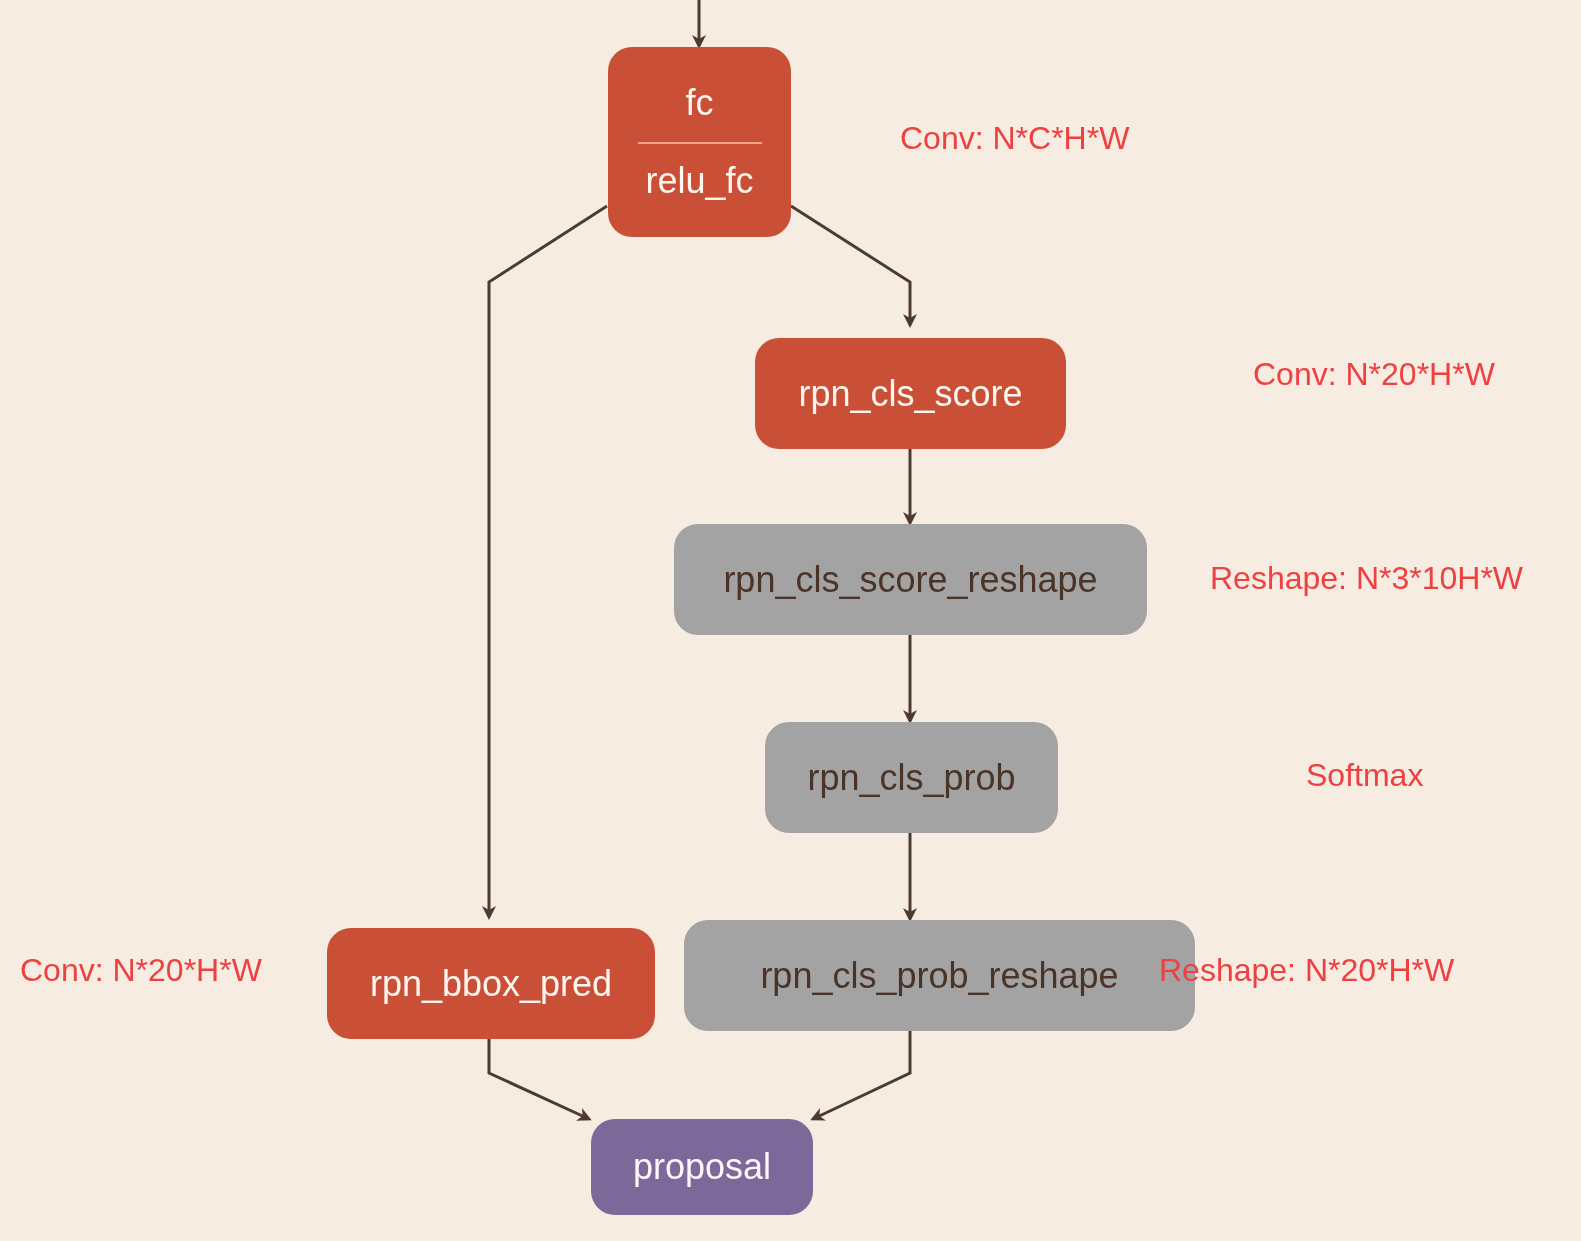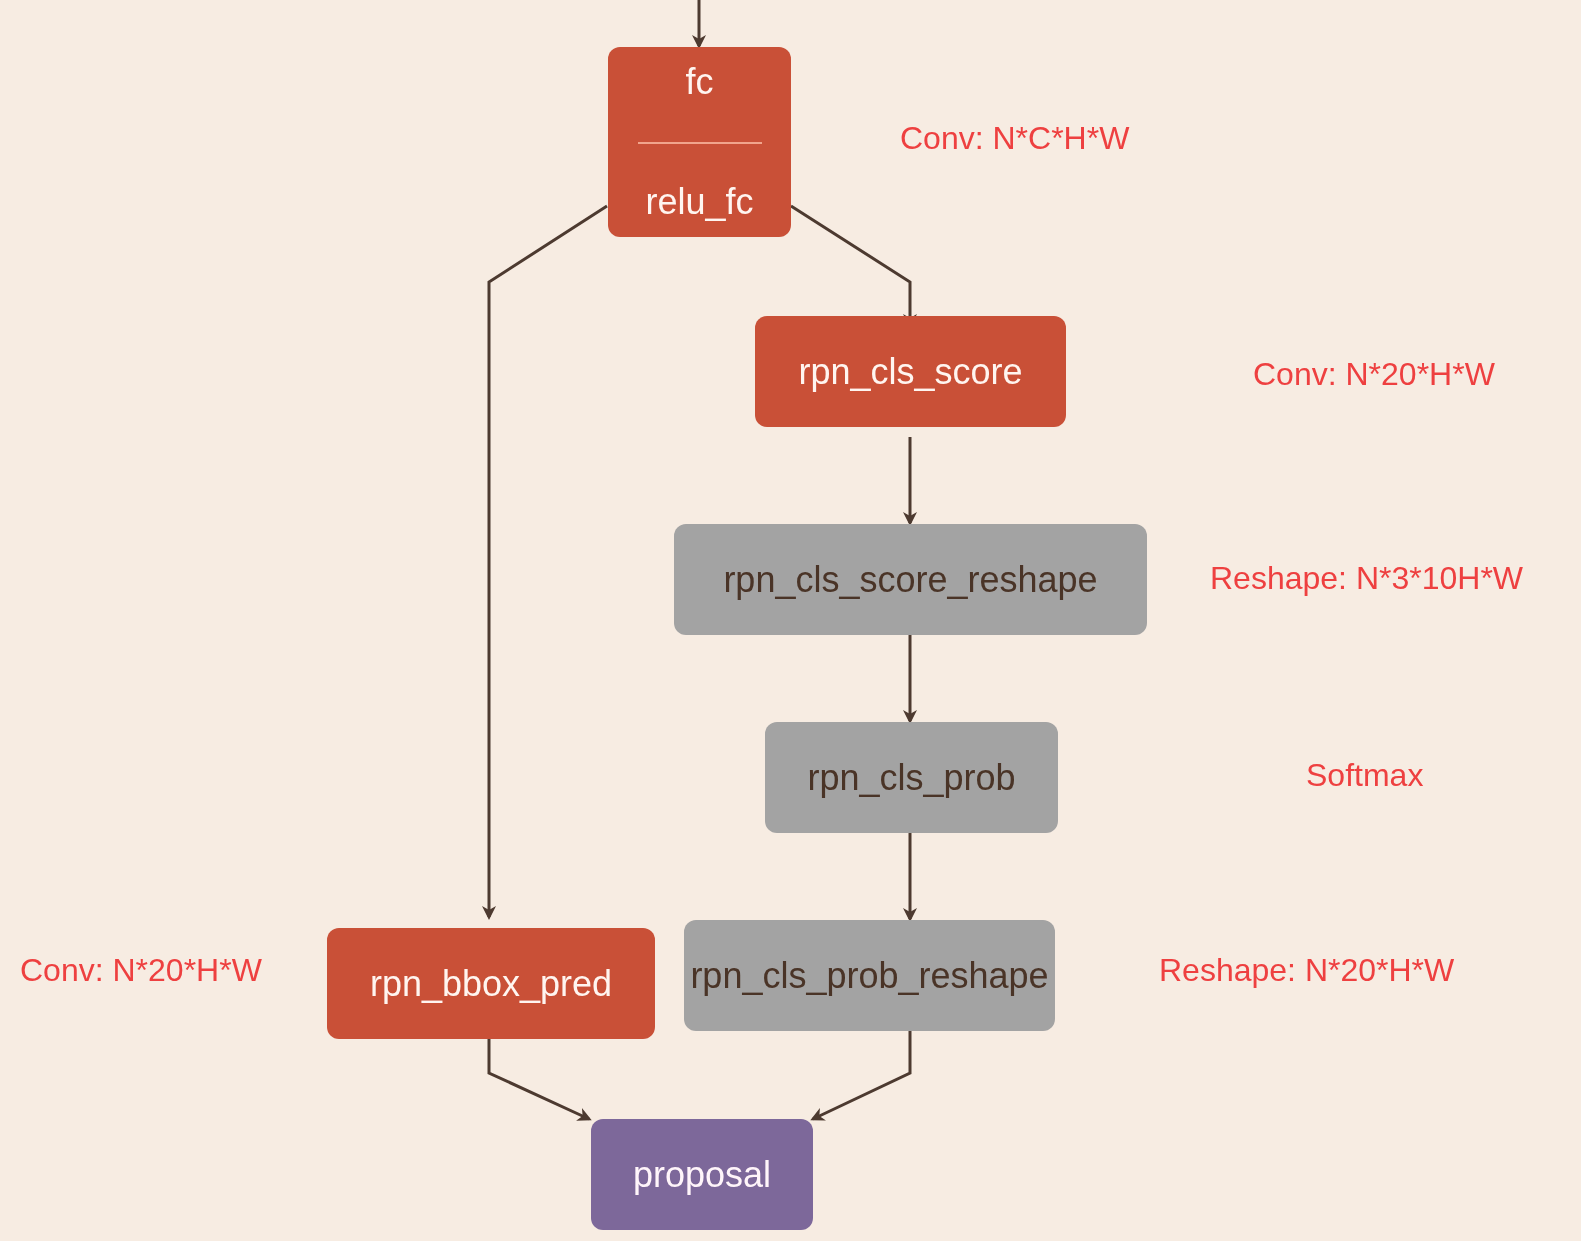--- a/index.html
+++ b/index.html
@@ -1,20 +1,20 @@
 <!DOCTYPE html>
 <html><head>
 <meta charset="utf-8">
 <style>
   html, body { margin:0; padding:0; }
   body { width:1581px; height:1241px; background:#f7ece2; position:relative; overflow:hidden;
          font-family:"Liberation Sans", sans-serif; }
   svg.edges { position:absolute; left:0; top:0; width:1581px; height:1241px; }
-  .node { position:absolute; border-radius:12px; display:flex; flex-direction:column;
-          align-items:center; justify-content:center; font-size:36px; box-sizing:border-box;gap:21px; }
+  .node { position:absolute; border-radius:24px; display:flex; flex-direction:column;
+          align-items:center; justify-content:center; font-size:36px; box-sizing:border-box; }
   .red { background:#c95037; color:#fff5f0; }
   .orange { background:#a3a3a3; color:#4a3427; }
   .purple { background:#7d689a; color:#fff5fa; }
   .note { position:absolute; color:#ee4040; font-size:32px; white-space:nowrap; }
   .divider { width:124px; height:2px; background:#f1a48c; margin:18px 0 16px; }
 </style>
 </head>
 <body>
 
 <svg class="edges" viewBox="0 0 1581 1241">
@@ -34,41 +34,41 @@
     <path d="M910,1031 L910,1073 L813,1119" marker-end="url(#arr)"></path>
   </g>
 </svg>
 
 <div class="node red" style="left:608px;top:47px;width:183px;height:190px;">
   <span>fc</span>
   <div class="divider"></div>
   <span>relu_fc</span>
 </div>
 
-<div class="node red" style="left:755px;top:316px;width:311px;height:111px;">
+<div class="node red" style="left:755px;top:338px;width:311px;height:111px;">
   <span>rpn_cls_score</span>
 </div>
 
 <div class="node orange" style="left:674px;top:524px;width:473px;height:111px;">
   <span>rpn_cls_score_reshape</span>
 </div>
 
 <div class="node orange" style="left:765px;top:722px;width:293px;height:111px;align-items:center;">
   <span>rpn_cls_prob</span>
 </div>
 
-<div class="node orange" style="left:684px;top:920px;width:371px;height:111px;">
+<div class="node orange" style="left:684px;top:920px;width:511px;height:111px;">
   <span>rpn_cls_prob_reshape</span>
 </div>
 
 <div class="node red" style="left:327px;top:920px;width:328px;height:111px;margin-top:8px;">
   <span>rpn_bbox_pred</span>
 </div>
 
-<div class="node purple" style="left:591px;top:1119px;width:222px;height:111px;">
+<div class="node purple" style="left:591px;top:1119px;width:222px;height:96px;">
   <span>proposal</span>
 </div>
 
 <div class="note" style="left:868px;top:120px;margin-left:32px;">Conv: N*C*H*W</div>
 <div class="note" style="left:1253px;top:356px;">Conv: N*20*H*W</div>
 <div class="note" style="left:1210px;top:560px;">Reshape: N*3*10H*W</div>
 <div class="note" style="left:1306px;top:757px;">Softmax</div>
 <div class="note" style="left:1159px;top:952px;">Reshape: N*20*H*W</div>
 <div class="note" style="left:20px;top:952px;">Conv: N*20*H*W</div>
 

